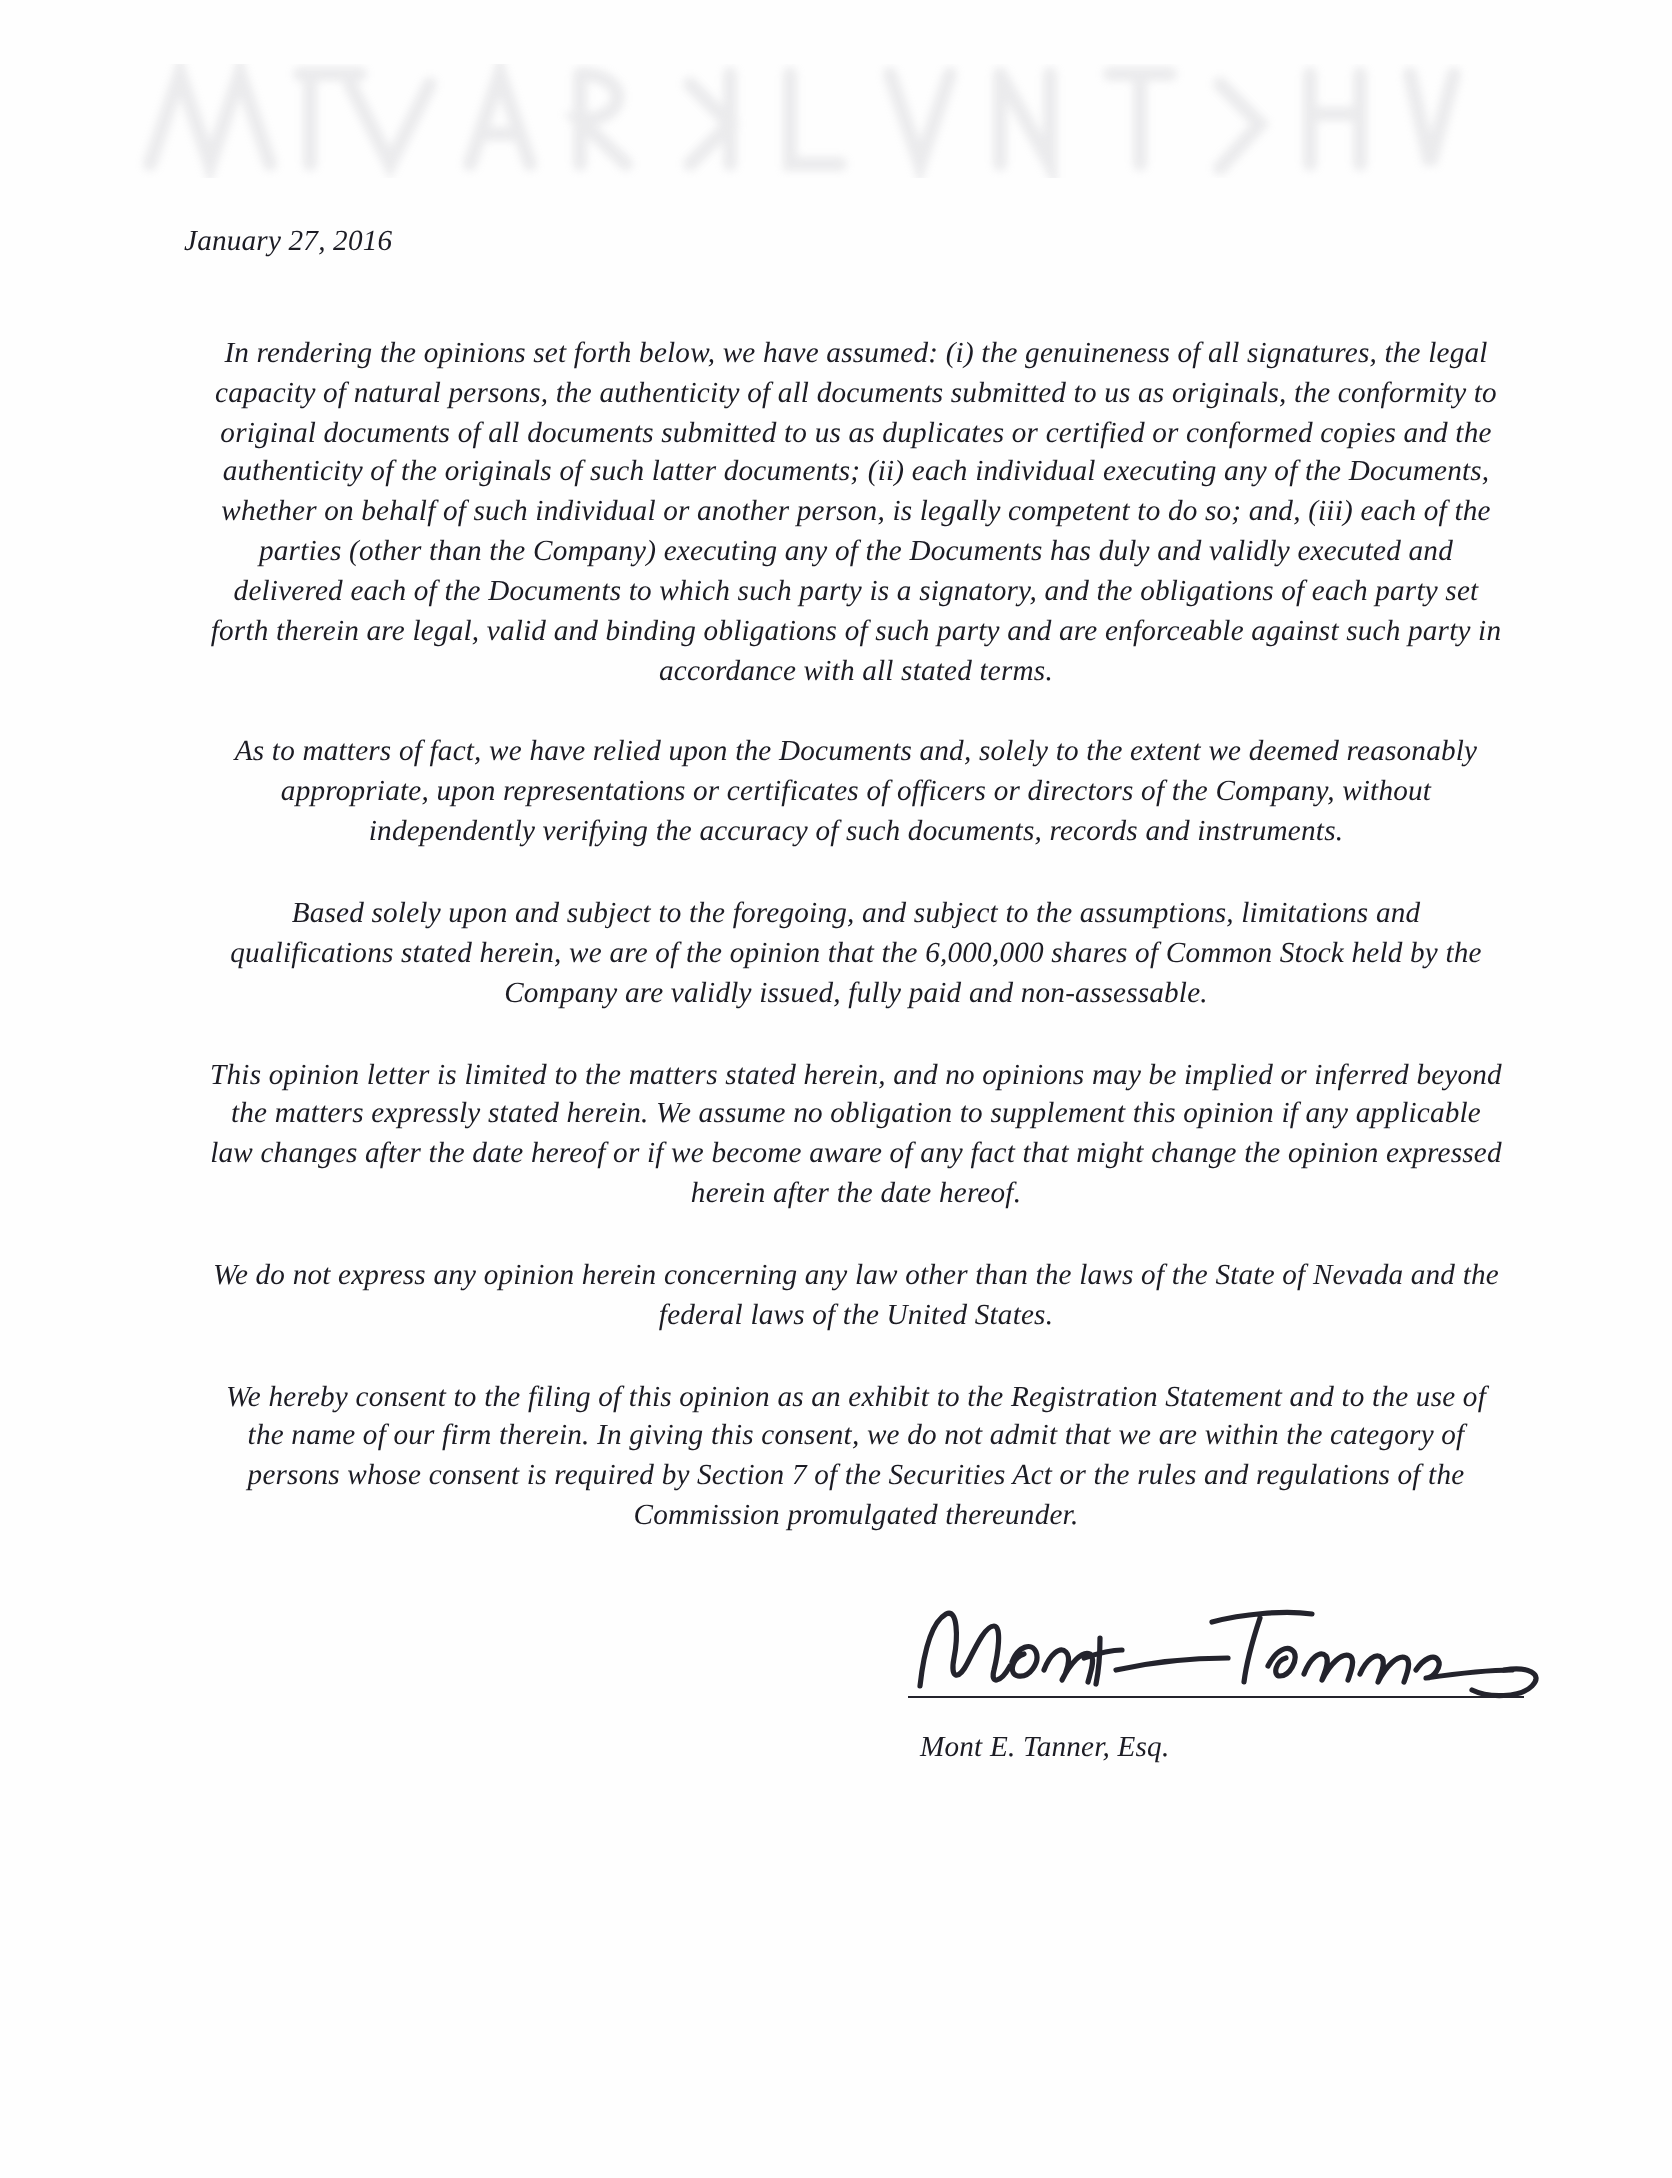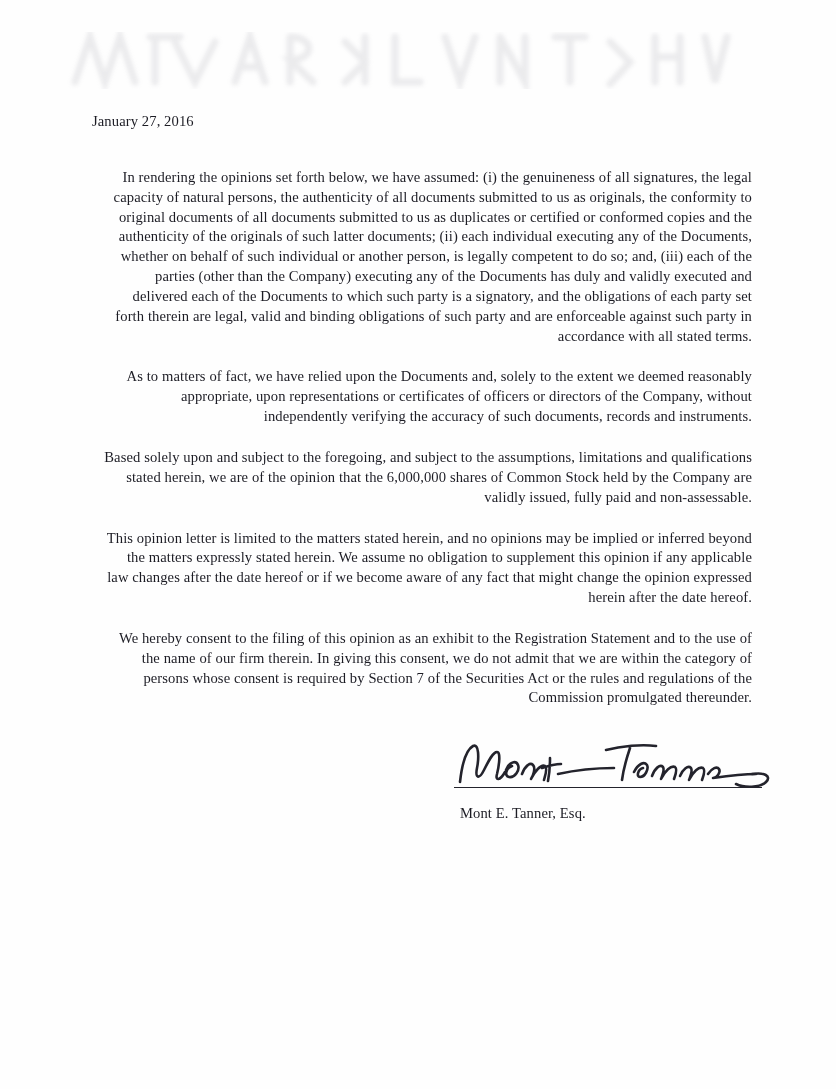--- a/index.html
+++ b/index.html
@@ -8,20 +8,21 @@
     background: #ffffff;
   }
   .page {
     position: relative;
     width: 836px;
     height: 1089px;
     background: #fefefe;
     overflow: hidden;
     font-family: "Liberation Serif", "DejaVu Serif", serif;
     color: #1c1c24;
+    font-style: italic;
   }
   
   .scan-artifact {
     position: absolute;
     top: 22px;
     left: 55px;
     width: 680px;
     height: 95px;
     opacity: 0.55;
     pointer-events: none;
@@ -36,21 +37,21 @@
     font-size: 14.6px;
     line-height: 1.36;
     letter-spacing: 0.1px;
   }
   .headline { margin: 0; }
   .headline div { margin: 0 0 1px 0; }
 
   .paras { margin-top: 36px; }
   .paras p {
     margin: 0 0 21px 12px;
-    text-align: right;
+    text-align: center;
   }
 
   .closing {
     margin-top: 32px;
     margin-left: 362px; 
     position: relative;
     width: 320px;
   }
   .valediction { margin: 0 0 38px 0; }
   .firm-line { margin: 0 0 2px 0; }
@@ -107,20 +108,21 @@
 
     <div class="headline">
       <div>January 27, 2016</div>
     </div>
 
     <div class="paras">
       <p>In rendering the opinions set forth below, we have assumed: (i) the genuineness of all signatures, the legal capacity of natural persons, the authenticity of all documents submitted to us as originals, the conformity to original documents of all documents submitted to us as duplicates or certified or conformed copies and the authenticity of the originals of such latter documents; (ii) each individual executing any of the Documents, whether on behalf of such individual or another person, is legally competent to do so; and, (iii) each of the parties (other than the Company) executing any of the Documents has duly and validly executed and delivered each of the Documents to which such party is a signatory, and the obligations of each party set forth therein are legal, valid and binding obligations of such party and are enforceable against such party in accordance with all stated terms.</p>
       <p>As to matters of fact, we have relied upon the Documents and, solely to the extent we deemed reasonably appropriate, upon representations or certificates of officers or directors of the Company, without independently verifying the accuracy of such documents, records and instruments.</p>
       <p>Based solely upon and subject to the foregoing, and subject to the assumptions, limitations and qualifications stated herein, we are of the opinion that the 6,000,000 shares of Common Stock held by the Company are validly issued, fully paid and non-assessable.</p>
       <p>This opinion letter is limited to the matters stated herein, and no opinions may be implied or inferred beyond the matters expressly stated herein. We assume no obligation to supplement this opinion if any applicable law changes after the date hereof or if we become aware of any fact that might change the opinion expressed herein after the date hereof.</p>
+      <p>We do not express any opinion herein concerning any law other than the laws of the State of Nevada and the federal laws of the United States.</p>
       <p>We hereby consent to the filing of this opinion as an exhibit to the Registration Statement and to the use of the name of our firm therein. In giving this consent, we do not admit that we are within the category of persons whose consent is required by Section 7 of the Securities Act or the rules and regulations of the Commission promulgated thereunder.</p>
     </div>
 
     <div class="closing">
 
       <div class="sig-wrap">
 
         <svg width="336" height="78" viewBox="0 0 336 78" xmlns="http://www.w3.org/2000/svg">
           <g fill="none" stroke="#23232c" stroke-width="2.6" stroke-linecap="round" stroke-linejoin="round">
 

